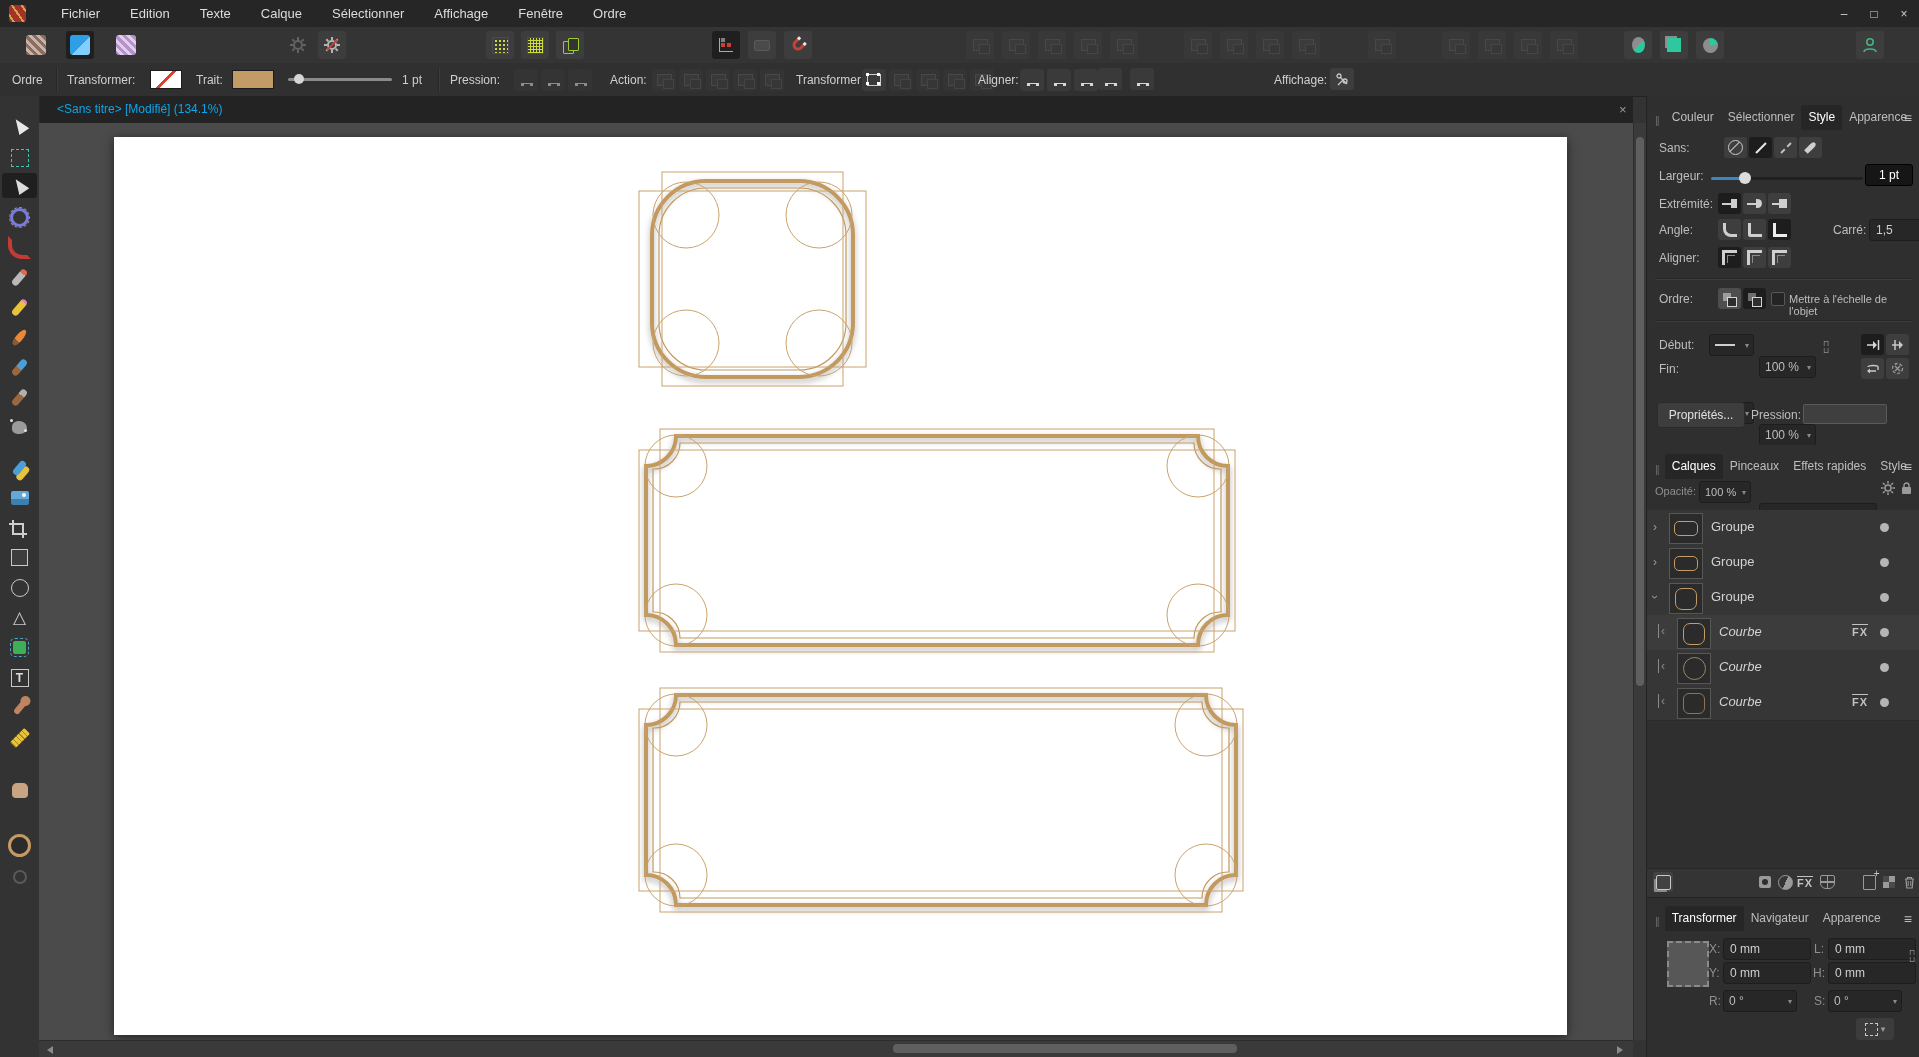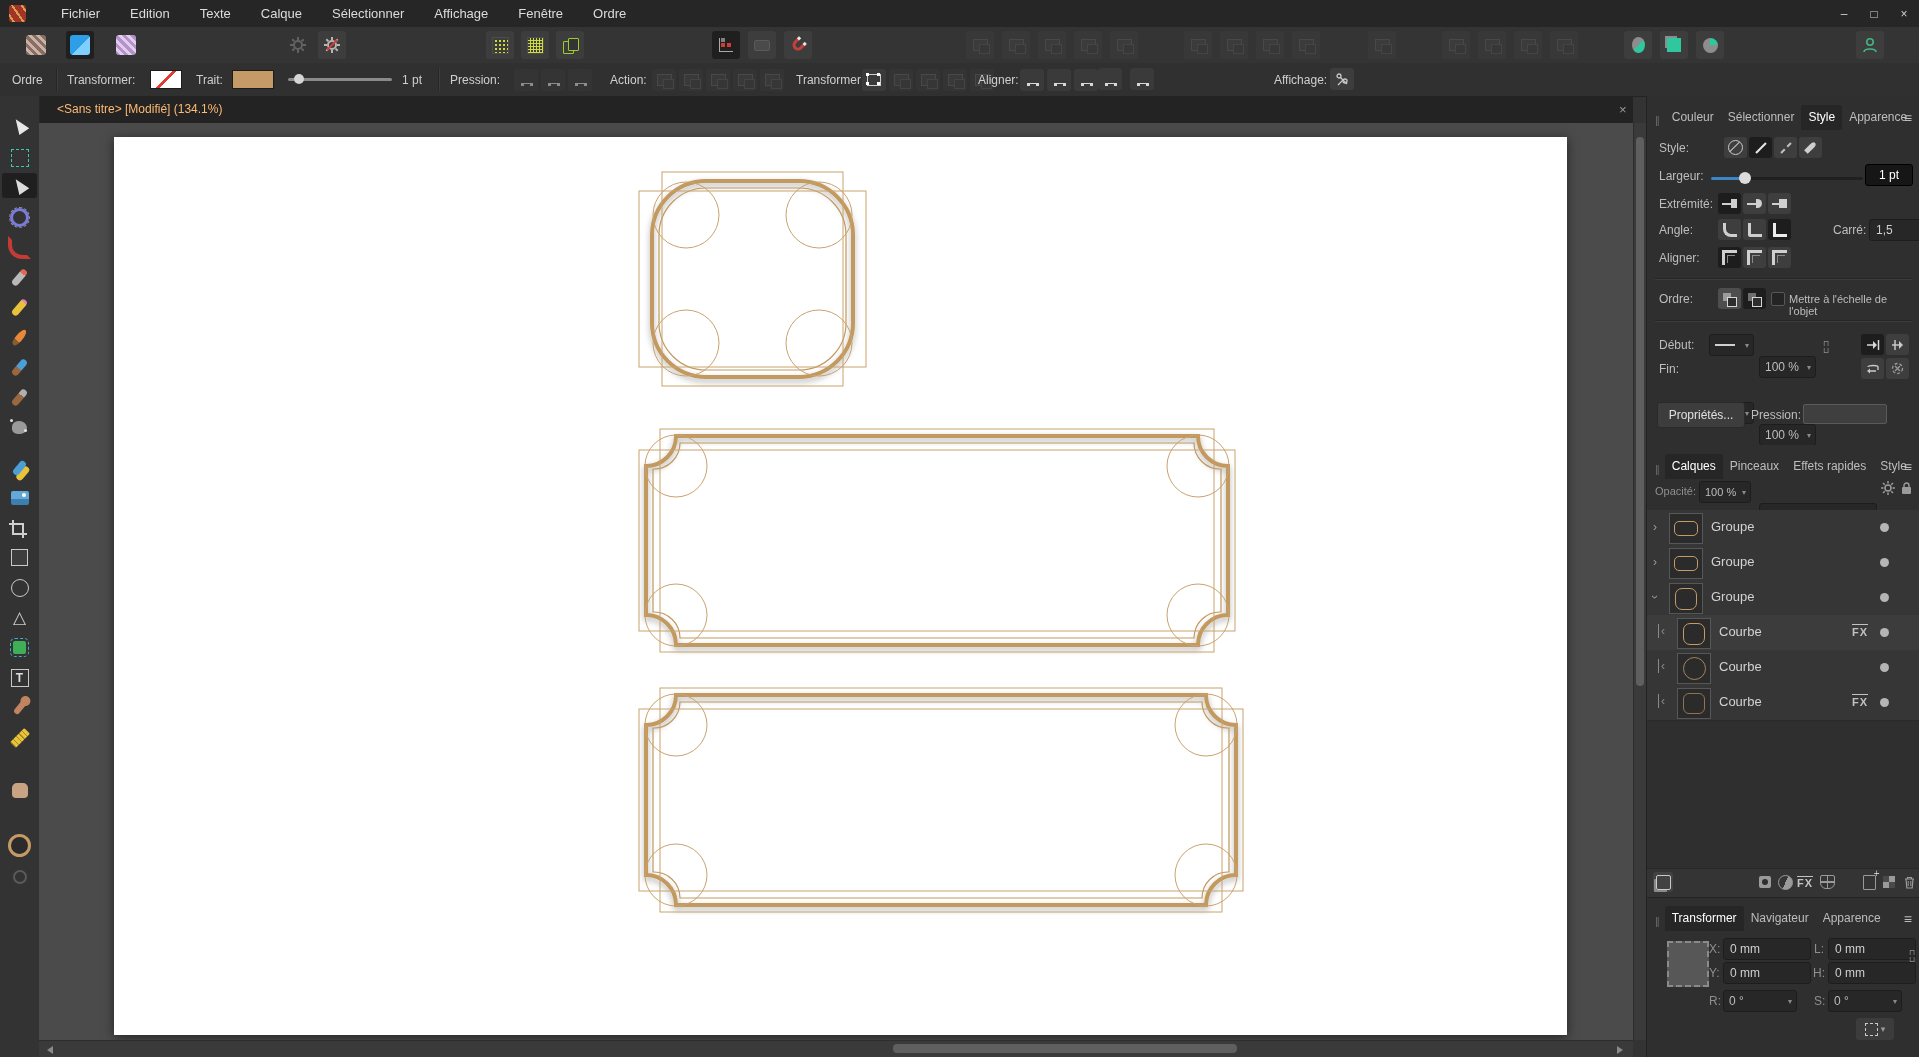--- a/index.html
+++ b/index.html
@@ -61,21 +61,21 @@
   .mini.dis{background:#383838;opacity:.55;}
   .selbox{width:12px;height:10px;border:1px solid #cfcfcf;position:relative;}
   .selbox::after{content:"";position:absolute;left:-2px;top:-2px;width:3px;height:3px;background:#fff;
      box-shadow:11px 0 0 #fff,0 9px 0 #fff,11px 9px 0 #fff;}
   .nodeglyph{width:11px;height:8px;border-bottom:1.5px solid #d8d8d8;position:relative;}
   .nodeglyph::after{content:"";position:absolute;left:0;bottom:-3px;width:3px;height:3px;background:#d8d8d8;
      box-shadow:9px 0 0 #d8d8d8;}
   
   .tabbar{position:absolute;left:39px;top:96px;width:1594px;height:27px;background:#232323;
           border-bottom:1px solid #1b1b1b;}
-  .tabtitle{position:absolute;left:18px;top:0;line-height:27px;color:#fdba74;font-size:12px;}
+  .tabtitle{position:absolute;left:18px;top:0;line-height:27px;color:#0ea5e9;font-size:12px;}
   .tabclose{position:absolute;left:1580px;top:0;line-height:27px;color:#9a9a9a;font-size:13px;}
   
   .toolstrip{position:absolute;left:0;top:96px;width:39px;height:961px;background:#333;
              border-right:1px solid #282828;}
   .tool{position:absolute;left:7px;width:25px;height:25px;display:flex;align-items:center;justify-content:center;}
   .tool.active{left:2px;width:35px;background:#1f1f1f;border-radius:3px;}
   .cursor-w{width:0;height:0;border-left:6px solid transparent;border-right:6px solid transparent;
             border-bottom:15px solid #e8e8e8;transform:rotate(-35deg);}
   .cursor-n{width:0;height:0;border-left:6px solid transparent;border-right:6px solid transparent;
             border-bottom:15px solid #dcdcdc;transform:rotate(-35deg);}
@@ -181,21 +181,21 @@
   .lrow .chev.open{transform:rotate(90deg);}
   .childmark{position:absolute;left:11px;top:9px;color:#8a8a8a;font-size:12px;border-left:1px solid #8a8a8a;padding-left:2px;height:14px;line-height:14px;}
   .lthumb{position:absolute;left:22px;top:3px;width:32px;height:29px;background:#2b2b2b;border:1px solid #575757;
           display:flex;align-items:center;justify-content:center;}
   .lthumb.indent{left:30px;}
   .th-rrect{width:22px;height:13px;border:1.4px solid #c49a66;border-radius:5px;}
   .th-squircle{width:20px;height:20px;border:1.5px solid #c49a66;border-radius:7px;}
   .th-circle{width:21px;height:21px;border:1px solid #a3845c;border-radius:50%;}
   .th-oct{width:20px;height:19px;border:1px solid #8f744f;border-radius:6px;}
   .lname{position:absolute;left:64px;top:9px;font-size:13px;color:#d2d2d2;}
-  .lname.indent{left:72px;}
+  .lname.indent{left:72px;font-style:italic;}
   .fxb{position:absolute;left:205px;top:9px;color:#c2c2c2;font-size:11px;font-weight:bold;border-top:1px solid #c2c2c2;padding-top:1px;letter-spacing:1px;}
   .visdot{position:absolute;left:233px;top:13px;width:9px;height:9px;border-radius:50%;background:#b5b5b5;}
   .lbottom{position:absolute;left:0;width:273px;height:28px;background:#343434;border-top:1px solid #282828;}
   .libtn{position:absolute;top:3px;width:20px;height:20px;display:flex;align-items:center;justify-content:center;color:#aaa;}
   .stackic{width:13px;height:13px;border:1.5px solid #c9c9c9;border-radius:2px;box-shadow:-3px 3px 0 -1px #8a8a8a;}
   .maskic{width:12px;height:12px;background:#9a9a9a;border-radius:2px;position:relative;}
   .maskic::after{content:"";position:absolute;left:3px;top:3px;width:6px;height:6px;border-radius:50%;background:#2e2e2e;}
   .adjic{width:13px;height:13px;border-radius:50%;border:1.4px solid #9a9a9a;background:linear-gradient(115deg,transparent 50%,#9a9a9a 50%);}
   .fxic{color:#c2c2c2;font-size:11px;font-weight:bold;border-top:1px solid #c2c2c2;letter-spacing:1px;}
   .meshic{width:13px;height:12px;border:1px solid #9a9a9a;border-radius:2px 2px 6px 6px;
@@ -605,21 +605,21 @@
 
     <div class="psection" style="top:0;height:349px;border-bottom:1px solid #232323">
       <div class="phead">
         <span class="grip">||</span>
         <span class="ptab">Couleur</span>
         <span class="ptab">Sélectionner</span>
         <span class="ptab active">Style</span>
         <span class="ptab">Apparence</span>
         <span class="pmenu">≡</span>
       </div>
-      <div class="abs plabel" style="left:12px;top:45px">Style:</div>
+      <div class="abs plabel" style="left:12px;top:45px">Sans:</div>
       <div class="abs" style="left:77px;top:41px;display:flex">
         <div class="sbtn">
             <div class="stylenone"></div>
           </div>
         <div class="sbtn sel">
             <div class="styleline"></div>
           </div>
         <div class="sbtn">
             <div class="styledash"></div>
           </div>

